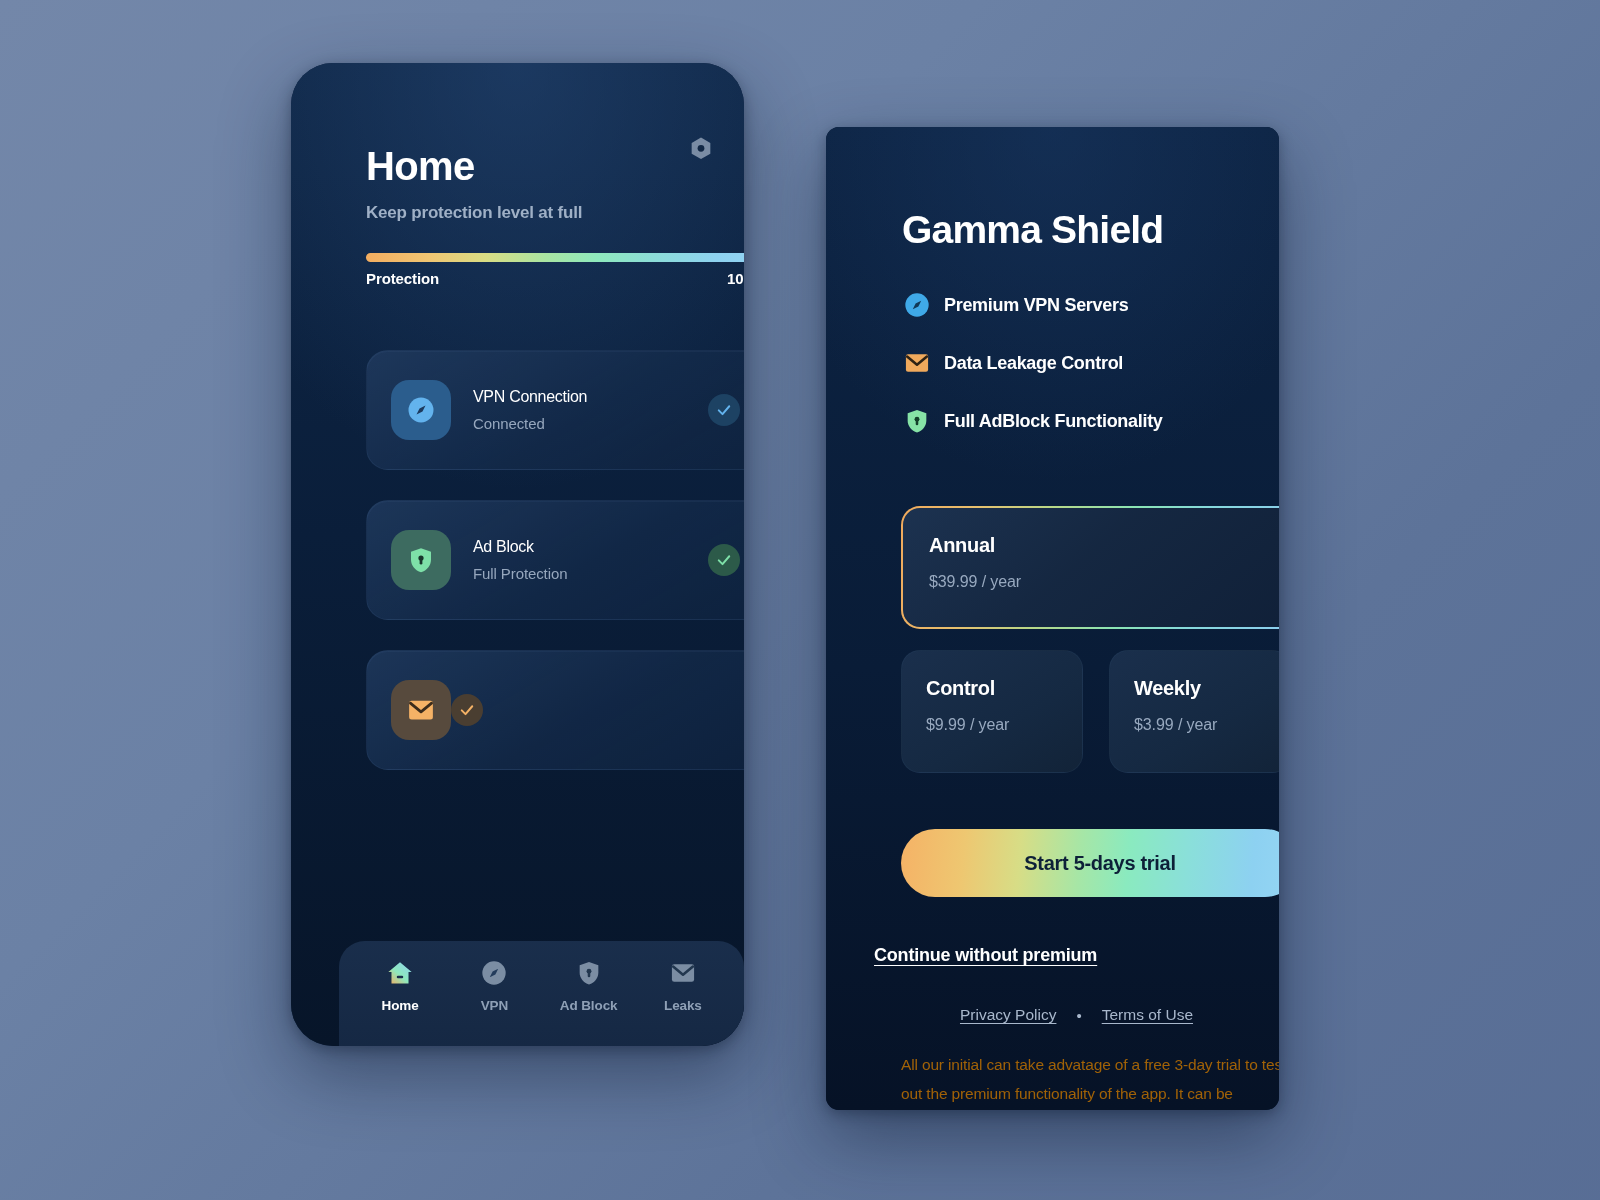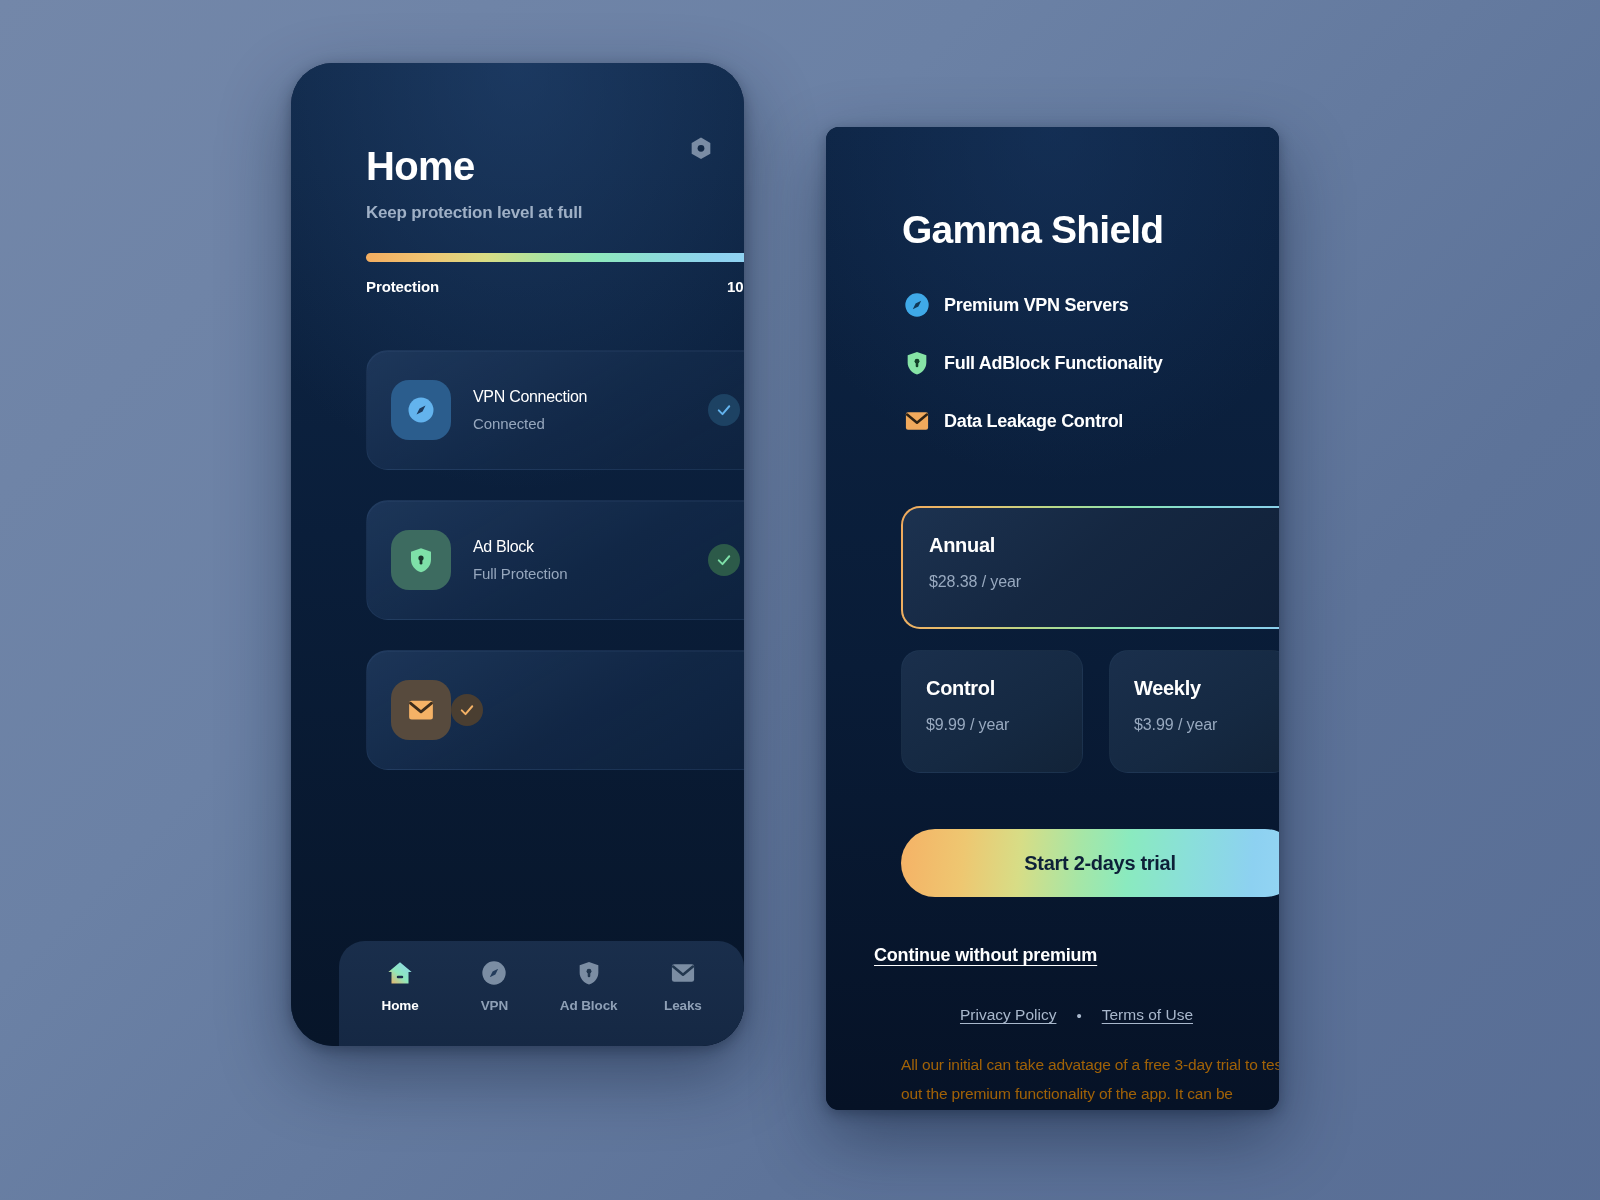--- a/index.html
+++ b/index.html
@@ -58,21 +58,21 @@
     font-size:17px; font-weight:600; color:#9fb0c6; letter-spacing:-.2px;
   }
 
   .progress-wrap{ position:absolute; left:27px; top:190px; width:399px; }
   .progress-track{
     width:100%; height:9px; border-radius:6px;
     background:linear-gradient(90deg,#f3ad60 0%,#f0c673 16%,#d9dd84 30%,#a9e5a2 45%,#8ee9bd 58%,#8cddd8 72%,#8ed2f0 88%,#92d4f3 100%);
   }
   .progress-legend{
     display:flex; justify-content:space-between; align-items:flex-start;
-    margin-top:16px;
+    margin-top:8px;
   }
   .progress-legend span{ font-size:15px; font-weight:700; color:#ffffff; letter-spacing:-.1px; }
 
   .cards{ position:absolute; left:27px; top:287px; width:399px; }
   .feature-card{
     position:relative;
     height:120px; border-radius:22px;
     background:linear-gradient(150deg, rgba(32,58,94,.85) 0%, rgba(20,43,75,.75) 55%, rgba(16,36,65,.7) 100%);
     border:1px solid rgba(90,125,170,.12);
     margin-bottom:30px;
@@ -310,59 +310,59 @@
               <circle cx="12" cy="12" r="10" fill="#3fa9e8"></circle>
               <path d="M15.6 8.4 10.8 10.8 8.4 15.6 13.2 13.2z" fill="#113857"></path>
             </svg>
           </div>
           <div class="b-label">Premium VPN Servers</div>
         </div>
 
         <div class="benefit">
           <div class="b-icon">
             <svg width="28" height="28" viewBox="0 0 24 24">
+              <rect x="2.5" y="4.5" width="19" height="15" rx="1.8" fill="#f0a95c"></rect>
+              <path d="M3.5 6.5 12 13.5 20.5 6.5" stroke="#2e2214" stroke-width="2.2" fill="none" stroke-linecap="round" stroke-linejoin="round"></path>
+            </svg>
+          </div>
+          <div class="b-label">Data Leakage Control</div>
+        </div>
+
+        <div class="benefit">
+          <div class="b-icon">
+            <svg width="28" height="28" viewBox="0 0 24 24">
               <path d="M12 2.5 20 5.4v6.3c0 4.6-3.3 8.6-8 10.1-4.7-1.5-8-5.5-8-10.1V5.4z" fill="#86e3a6"></path>
               <circle cx="12" cy="10.4" r="2.1" fill="#13402a"></circle>
               <rect x="10.9" y="10.6" width="2.2" height="5" rx="1.1" fill="#13402a"></rect>
             </svg>
           </div>
           <div class="b-label">Full AdBlock Functionality</div>
         </div>
 
-        <div class="benefit">
-          <div class="b-icon">
-            <svg width="28" height="28" viewBox="0 0 24 24">
-              <rect x="2.5" y="4.5" width="19" height="15" rx="1.8" fill="#f0a95c"></rect>
-              <path d="M3.5 6.5 12 13.5 20.5 6.5" stroke="#2e2214" stroke-width="2.2" fill="none" stroke-linecap="round" stroke-linejoin="round"></path>
-            </svg>
-          </div>
-          <div class="b-label">Data Leakage Control</div>
-        </div>
-
       </div>
 
       <div class="plan-annual">
         <div class="plan-annual-in">
           <div class="plan-name">Annual</div>
-          <div class="plan-price">$28.38 / year</div>
+          <div class="plan-price">$39.99 / year</div>
         </div>
       </div>
 
       <div class="plan-sm-row">
         <div class="plan-sm">
           <div class="plan-name">Control</div>
           <div class="plan-price">$9.99 / year</div>
         </div>
         <div class="plan-sm">
           <div class="plan-name">Weekly</div>
           <div class="plan-price">$3.99 / year</div>
         </div>
       </div>
 
-      <div class="cta">Start 2-days trial</div>
+      <div class="cta">Start 5-days trial</div>
 
       <div class="secondary-link">Continue without premium</div>
 
       <div class="legal">
         <a>Privacy Policy</a>
         <span class="dot">•</span>
         <a>Terms of Use</a>
       </div>
 
       <div class="disclaimer">All our initial can take advatage of a free 3-day trial to test out the premium functionality of the app. It can be</div>

